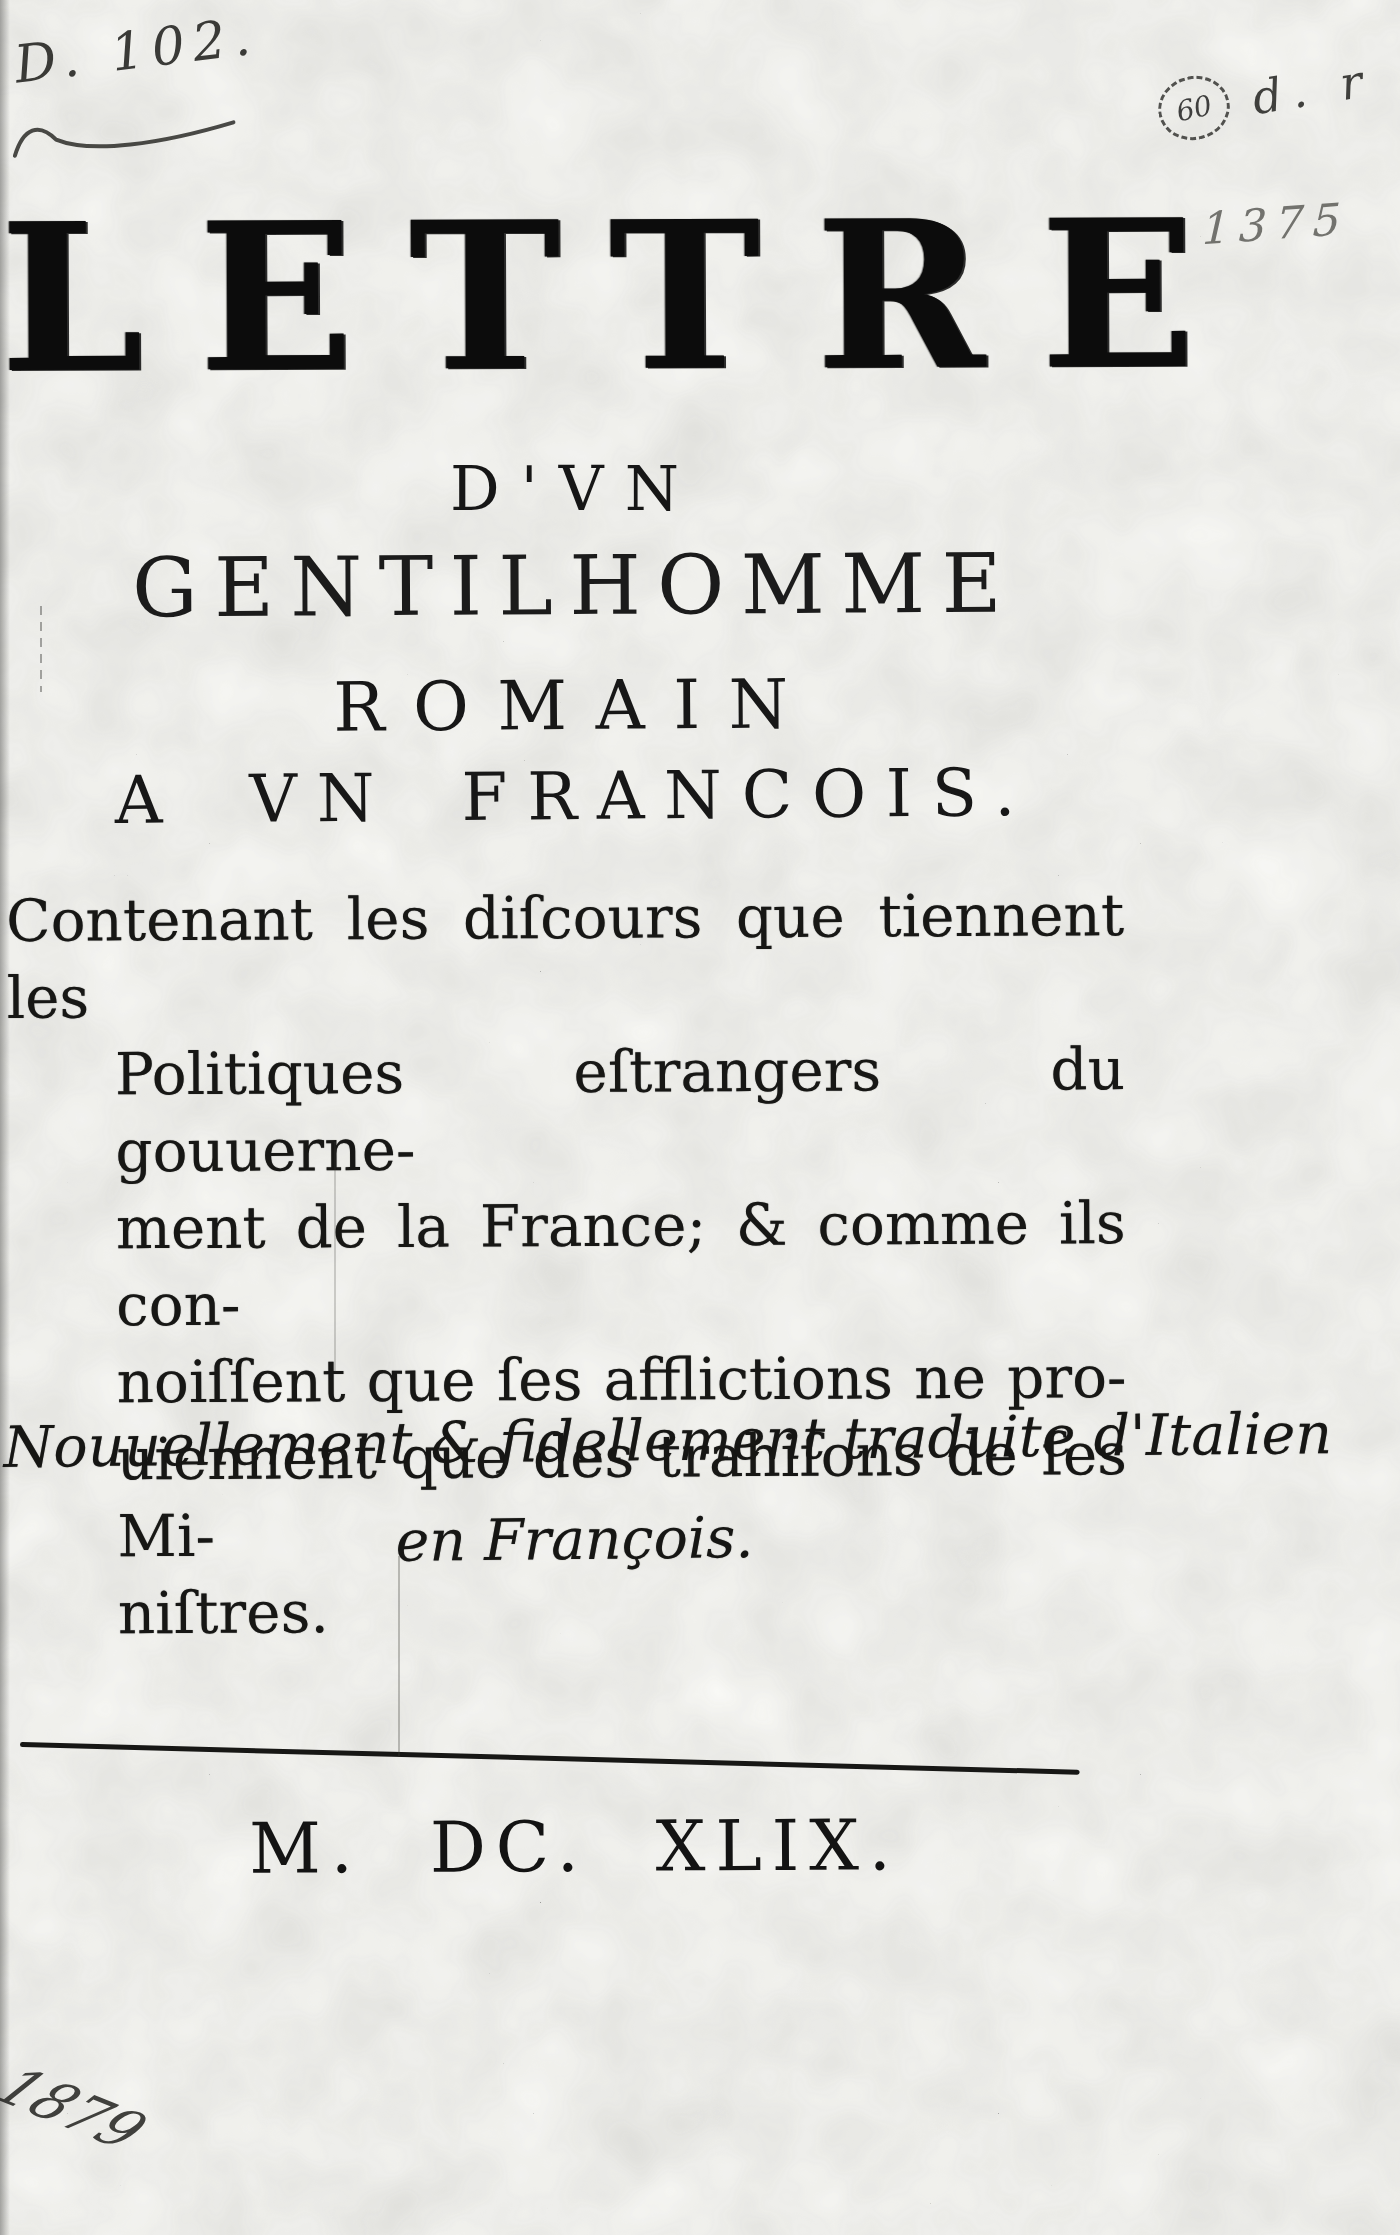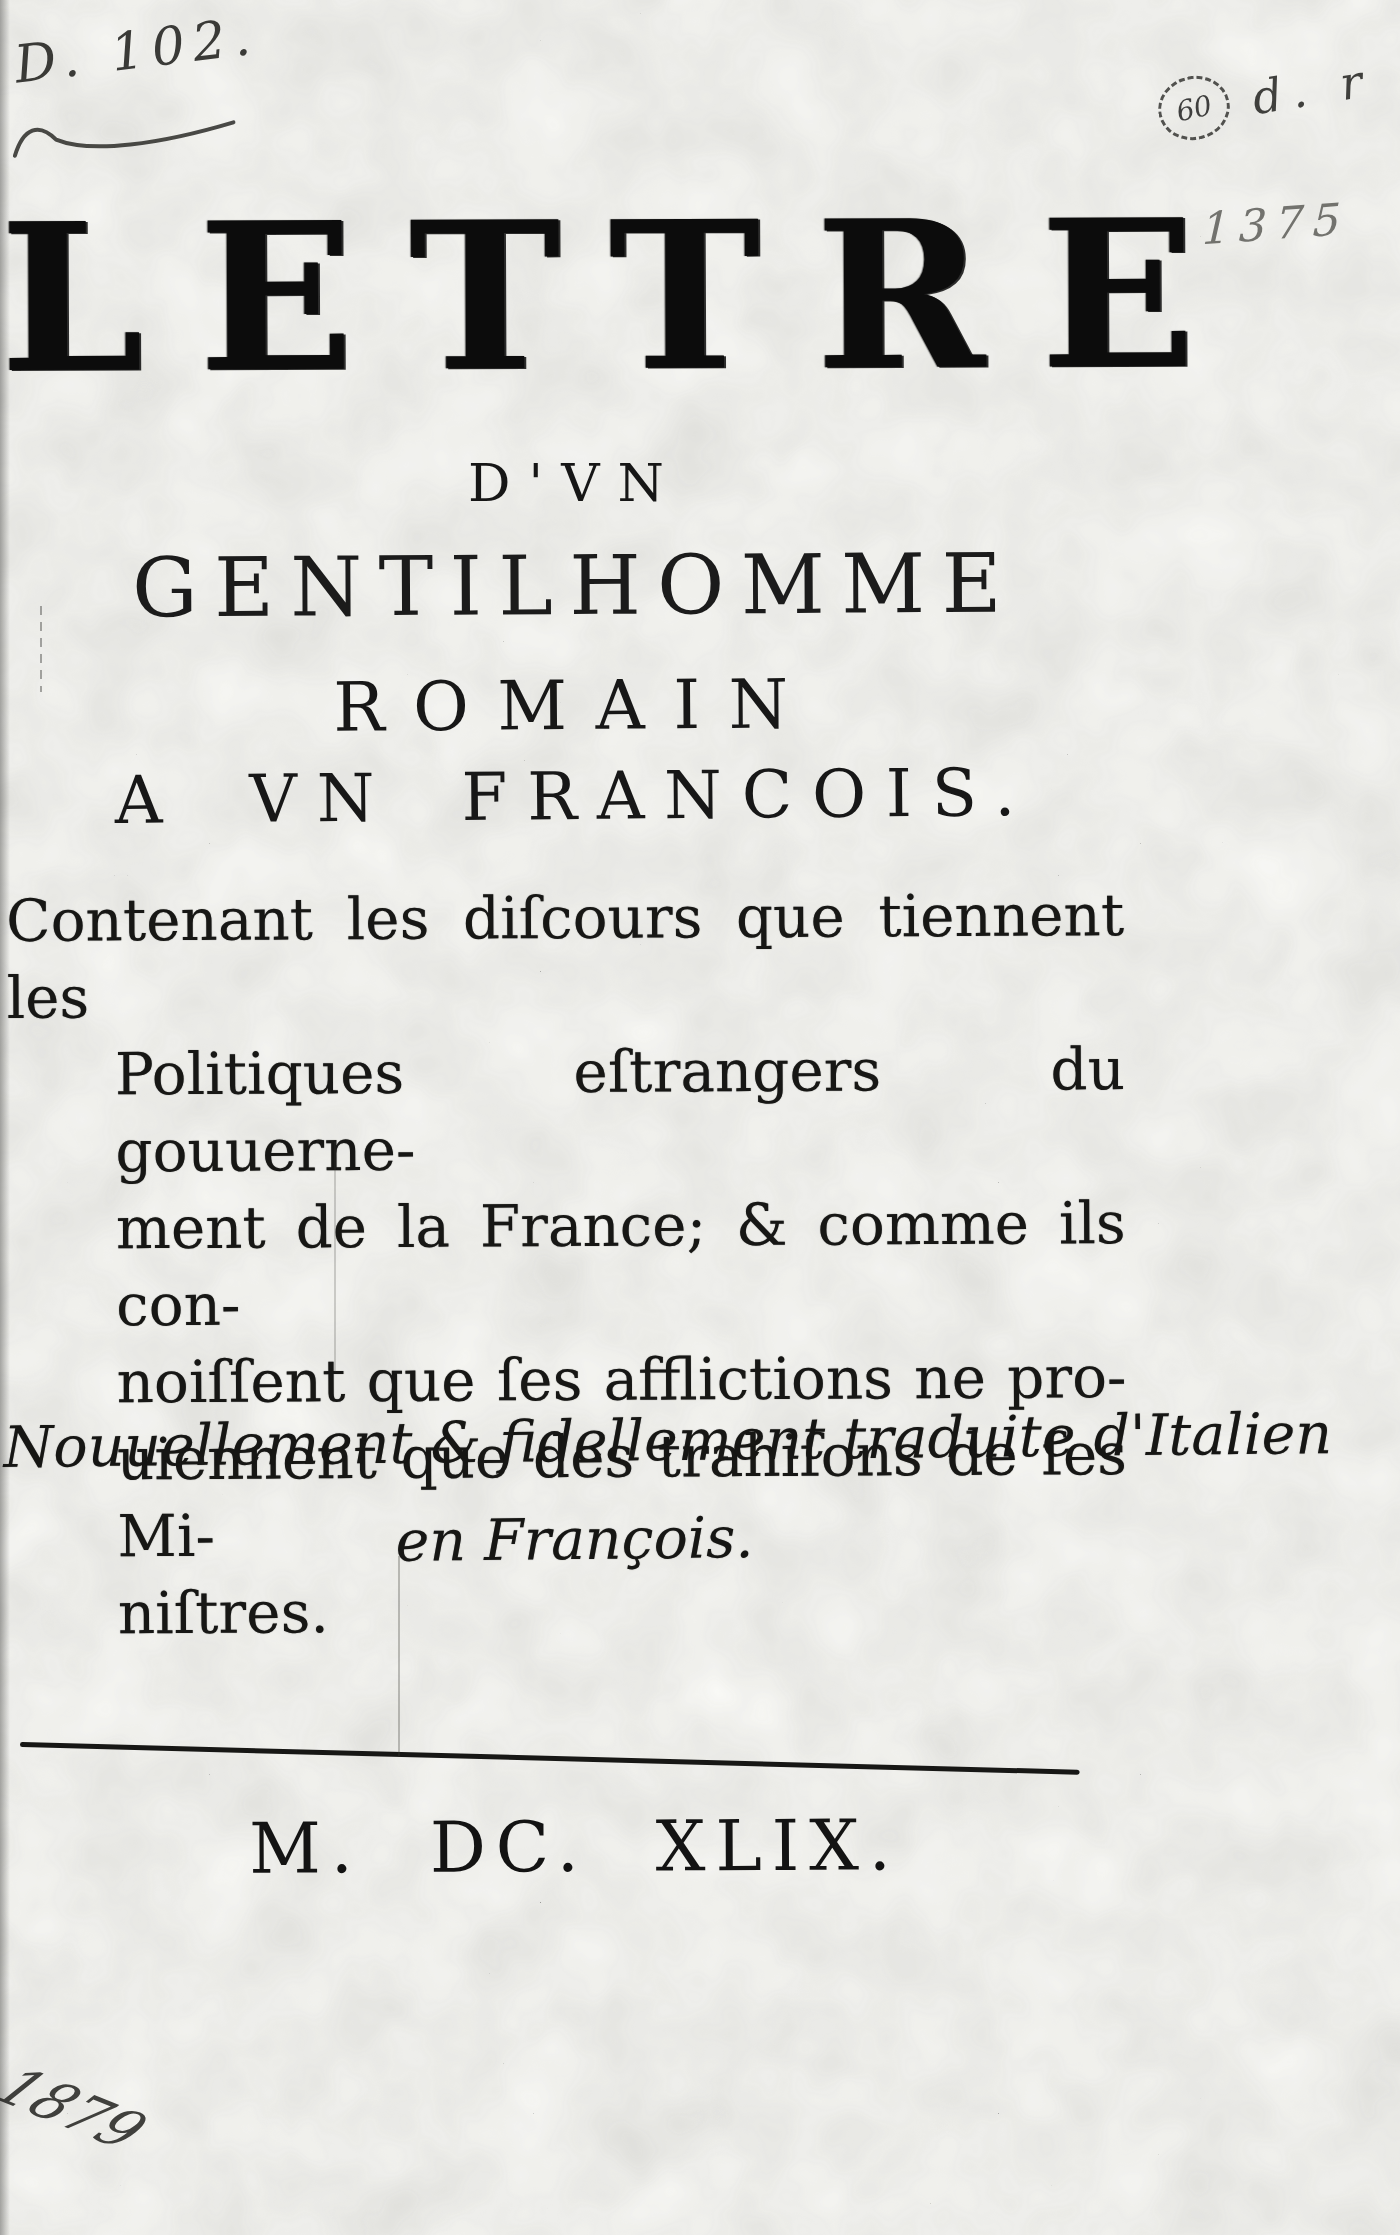--- a/index.html
+++ b/index.html
@@ -29,21 +29,21 @@
   }
   .note-right{left:1252px;top:62px;font-size:46px;transform:rotate(-9deg);opacity:.85;letter-spacing:10px;}
   .num-right{left:1202px;top:198px;font-size:44px;letter-spacing:9px;transform:rotate(-4deg) skewX(-6deg);color:#4a4a45;opacity:.75;}
   .num-bottom{left:0px;top:2076px;font-size:56px;transform:rotate(22deg) skewX(-20deg);opacity:.85;}
   .center{position:absolute;left:0;width:1150px;text-align:center;white-space:nowrap;}
   .t-main{
     top:176px;font-size:204px;font-weight:bold;letter-spacing:.27em;
     color:#0c0c0c;text-shadow:2px 1px 0 rgba(10,10,10,.85), -1px 0 1px rgba(10,10,10,.5);
     transform:rotate(-.2deg);
   }
-  .t-dvn{top:452px;font-size:53px;letter-spacing:.34em;color:#161616;}
+  .t-dvn{top:452px;font-size:62px;letter-spacing:.34em;color:#161616;}
   .t-gent{top:538px;font-size:82px;letter-spacing:.2em;color:#1b1b1b;transform:rotate(-.3deg);}
   .t-rom{top:666px;font-size:68px;letter-spacing:.42em;color:#171717;transform:rotate(-.4deg);}
   .t-fran{top:758px;font-size:66px;letter-spacing:.3em;word-spacing:.4em;color:#171717;transform:rotate(-.5deg);}
   .subtitle{
     position:absolute;left:8px;top:880px;width:1118px;
     font-size:58px;line-height:77px;color:#171715;
     transform:rotate(-.3deg);
     text-shadow:0 0 1px rgba(20,20,18,.55);
   }
   .s-line{text-align:justify;text-align-last:justify;}

